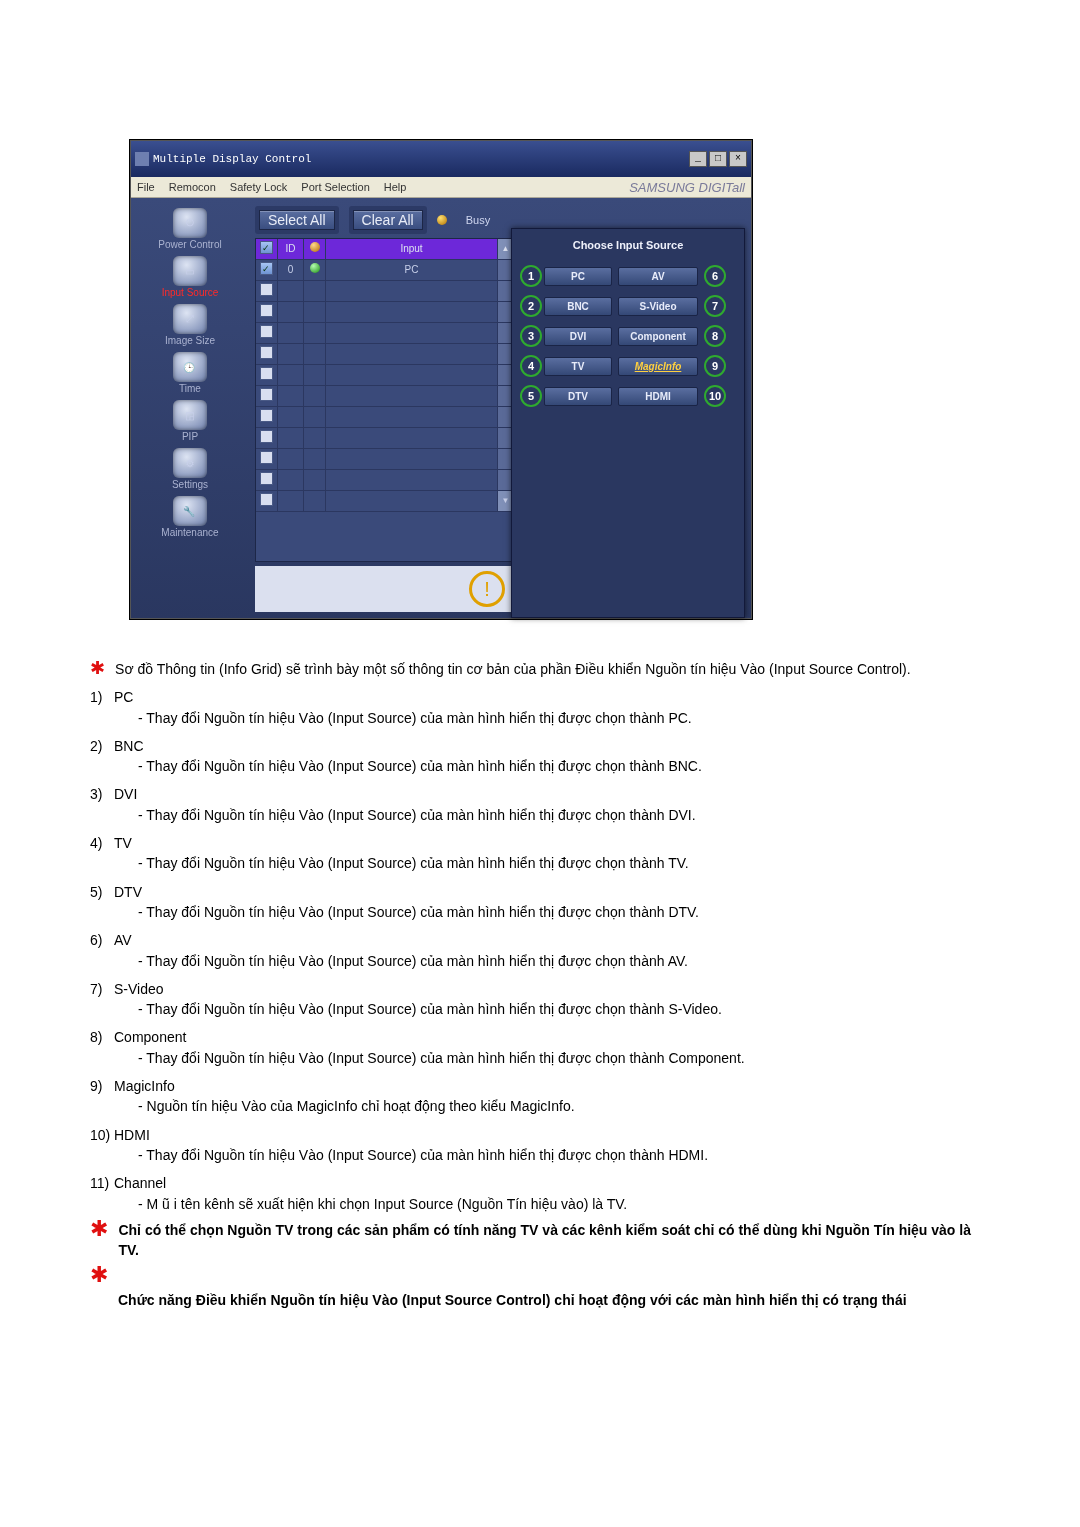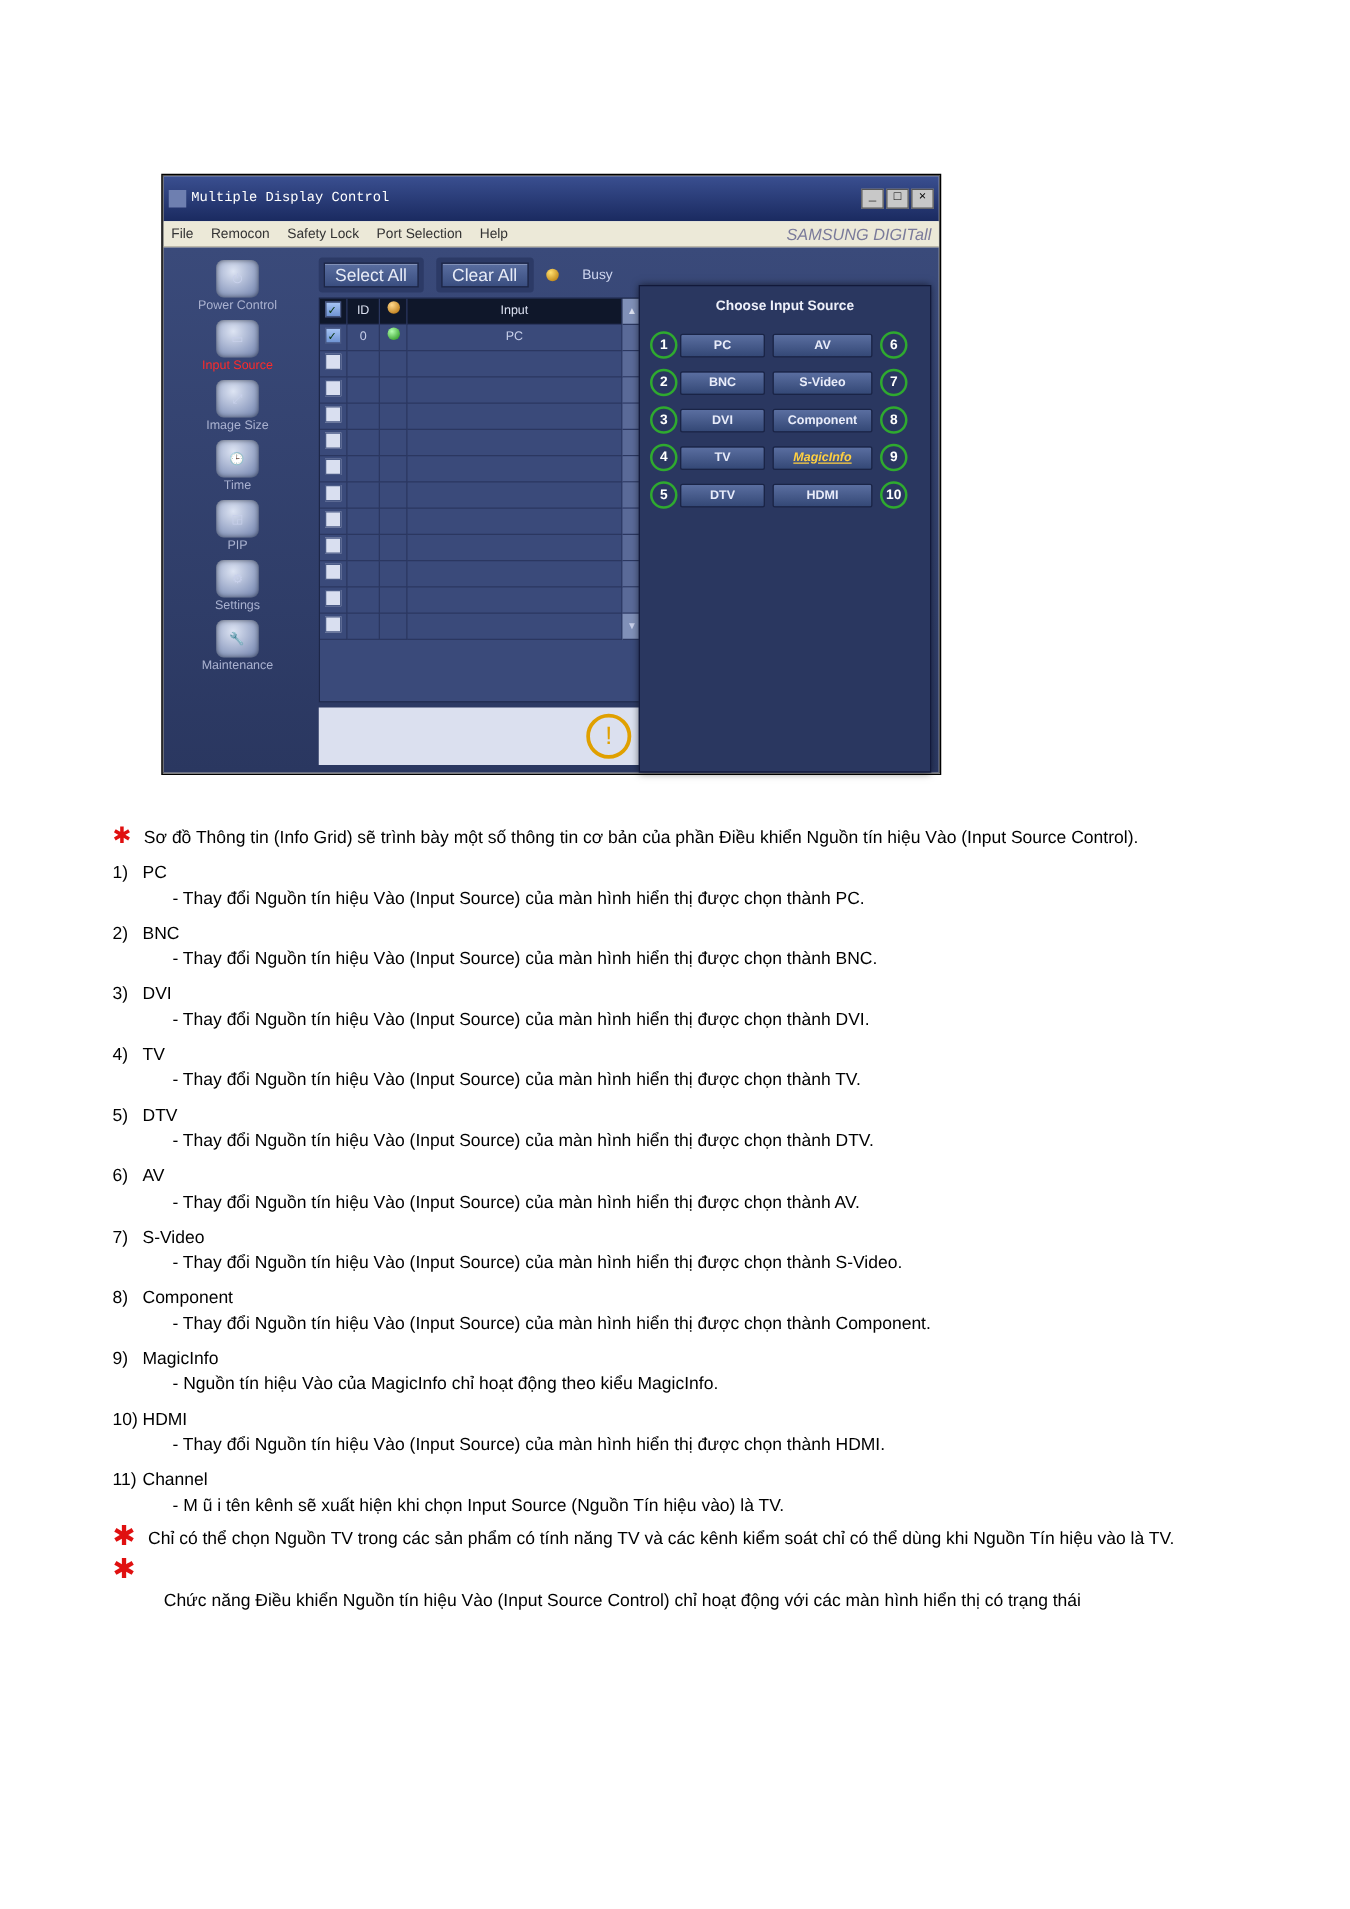--- a/index.html
+++ b/index.html
@@ -87,21 +87,21 @@
     padding: 1px 8px; font-size: 14px;
     box-shadow: inset 0 1px 0 rgba(255,255,255,.25);
     cursor: pointer;
   }
   .busy { display: flex; align-items: center; gap: 19px; color: #cfd6ef;}
   .dot { width: 10px; height: 10px; border-radius: 50%; background: radial-gradient(circle at 35% 30%, #ffe070, #b07000);}
   .grid-wrap { margin: 0 6px; background: #3a4a7a; border: 1px solid #1d2748; flex: 1; display:flex; flex-direction:column;}
   .grid-head {
     display: grid;
     grid-template-columns: 22px 26px 22px 1fr 16px;
-    background: #0f172a;
+    background: #6d28d9;
     font-size: 10px;
     color: #dbe0f0;
   }
   .grid-head > div, .grid-row > div {
     border-right: 1px solid #2b3760;
     border-bottom: 1px solid #2b3760;
     padding: 2px 3px; height: 16px; line-height: 16px;
     text-align: center;
     overflow: hidden;
   }
@@ -161,21 +161,21 @@
     font-size: 14px;
     line-height: 1.45;
   }
   .note-row { display: flex; gap: 10px; margin: 6px 0; }
   .star { color: #e01010; font-size: 22px; line-height: 18px; }
   .star.small { font-size: 18px; }
   ol.doc-list { list-style: none; padding: 0; margin: 4px 0 0 0; }
   ol.doc-list > li { margin: 8px 0 0 24px; }
   .li-num { margin-left: -24px; display:inline-block; width: 24px;}
   .li-desc { margin-left: 24px; }
-  .bold { font-weight: normal; }
+  .bold { font-weight: bold; }
 </style>
 </head>
 <body>
 
 <div class="page">
 
   <div class="app-window">
 
     <div class="titlebar">
       <span class="ticon"></span>
@@ -390,16 +390,16 @@
       </ol>
 
     <div class="note-row">
       <span class="star">✱</span>
       <span class="bold">Chỉ có thể chọn Nguồn TV trong các sản phẩm có tính năng TV và các kênh kiểm soát chỉ có thể dùng khi Nguồn Tín hiệu vào là TV.</span>
     </div>
     <div class="note-row">
       <span class="star">✱</span>
       <span></span>
     </div>
-    <div style="margin-left:41px;" class="bold">Chức năng Điều khiển Nguồn tín hiệu Vào (Input Source Control) chỉ hoạt động với các màn hình hiển thị có trạng thái</div>
+    <div style="margin-left:28px;" class="bold">Chức năng Điều khiển Nguồn tín hiệu Vào (Input Source Control) chỉ hoạt động với các màn hình hiển thị có trạng thái</div>
   </div>
 
 </div>
 
 </body></html>

